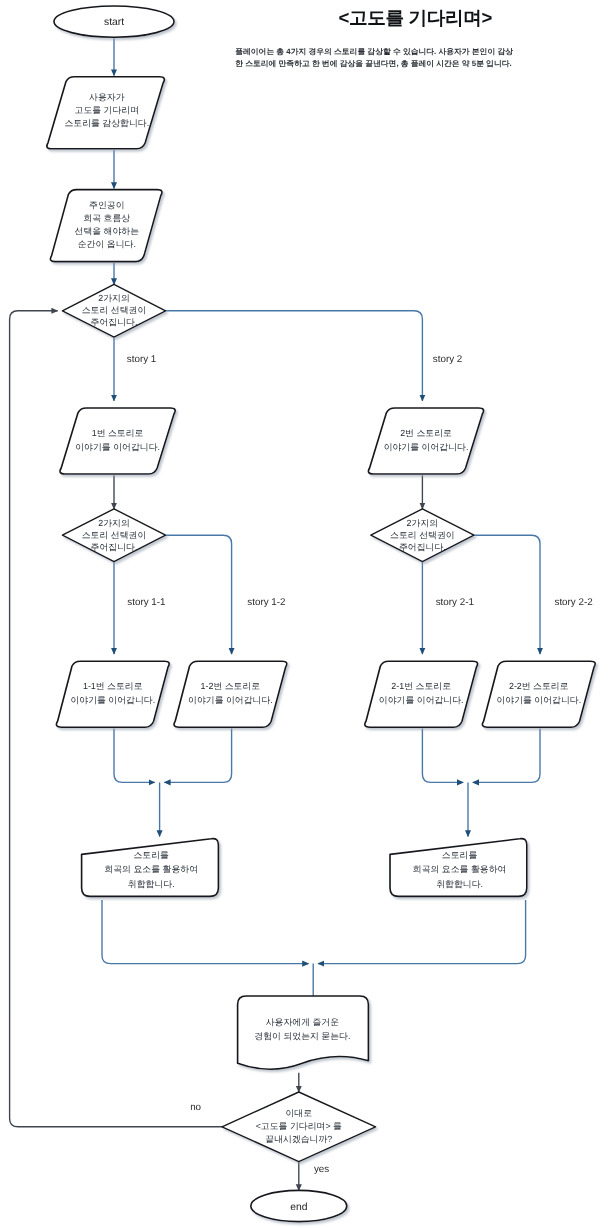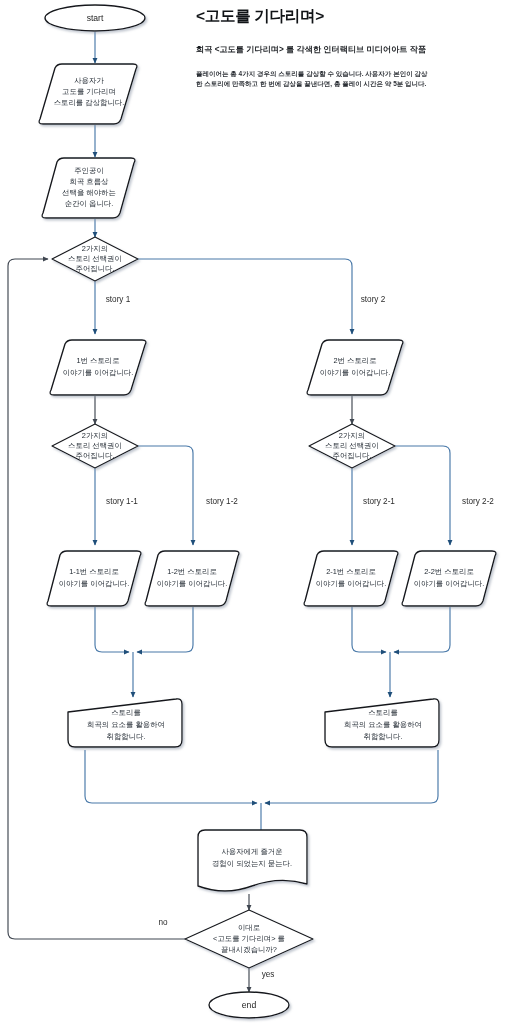--- a/index.html
+++ b/index.html
@@ -17,36 +17,35 @@
          stroke-linejoin:round;stroke-linecap:round;}
   .shape-thin{fill:#ffffff;stroke:#16181c;stroke-width:1.15;
          stroke-linejoin:round;}
   .conn{fill:none;stroke:#4878a8;stroke-width:1.15;}
   .conn-dark{fill:none;stroke:#3f4650;stroke-width:1.15;}
   .arrowfill{fill:#1f4e79;}
   .arrowfill-dark{fill:#3f4650;}
   #header{position:absolute;left:196px;top:6px;width:300px;}
   .h-title{font-family:"Liberation Sans","DejaVu Sans",sans-serif;
            font-size:15.5px;font-weight:bold;color:#101316;letter-spacing:-0.3px;
-           margin:0;padding:0;line-height:20px;}
+           margin:0;padding:0;line-height:20px;text-align:center;}
   .h-sub{font-family:"Liberation Sans","DejaVu Sans",sans-serif;
          font-size:8.2px;font-weight:bold;color:#1a1d21;
          margin:18px 0 0 0;line-height:12px;}
   .h-desc{font-family:"Liberation Sans","DejaVu Sans",sans-serif;
           font-size:6.5px;font-weight:bold;color:#2c3036;
           margin:13px 0 0 0;line-height:9.6px;width:286px;}
 </style>
 </head>
 <body>
 
 <div id="root">
 
   <div id="header">
     <div class="h-title">&lt;고도를 기다리며&gt;</div>
-    <div class="h-sub">희곡 &lt;고도를 기다리며&gt; 를 각색한 인터랙티브 미디어아트 작품</div>
     <div class="h-desc">
       <span>플레이어는 총 4가지 경우의 스토리를 감상할 수 있습니다. 사용자가 본인이 감상</span><br>
       <span>한 스토리에 만족하고 한 번에 감상을 끝낸다면, 총 플레이 시간은 약 5분 입니다.</span>
     </div>
   </div>
 
   <svg id="flow" viewBox="0 0 509 1023">
     <defs>
       <filter id="shadow" x="-20%" y="-20%" width="150%" height="160%">
         <feDropShadow dx="1.6" dy="1.8" stdDeviation="1.1" flood-color="#8e99a8" flood-opacity="0.55"></feDropShadow>

